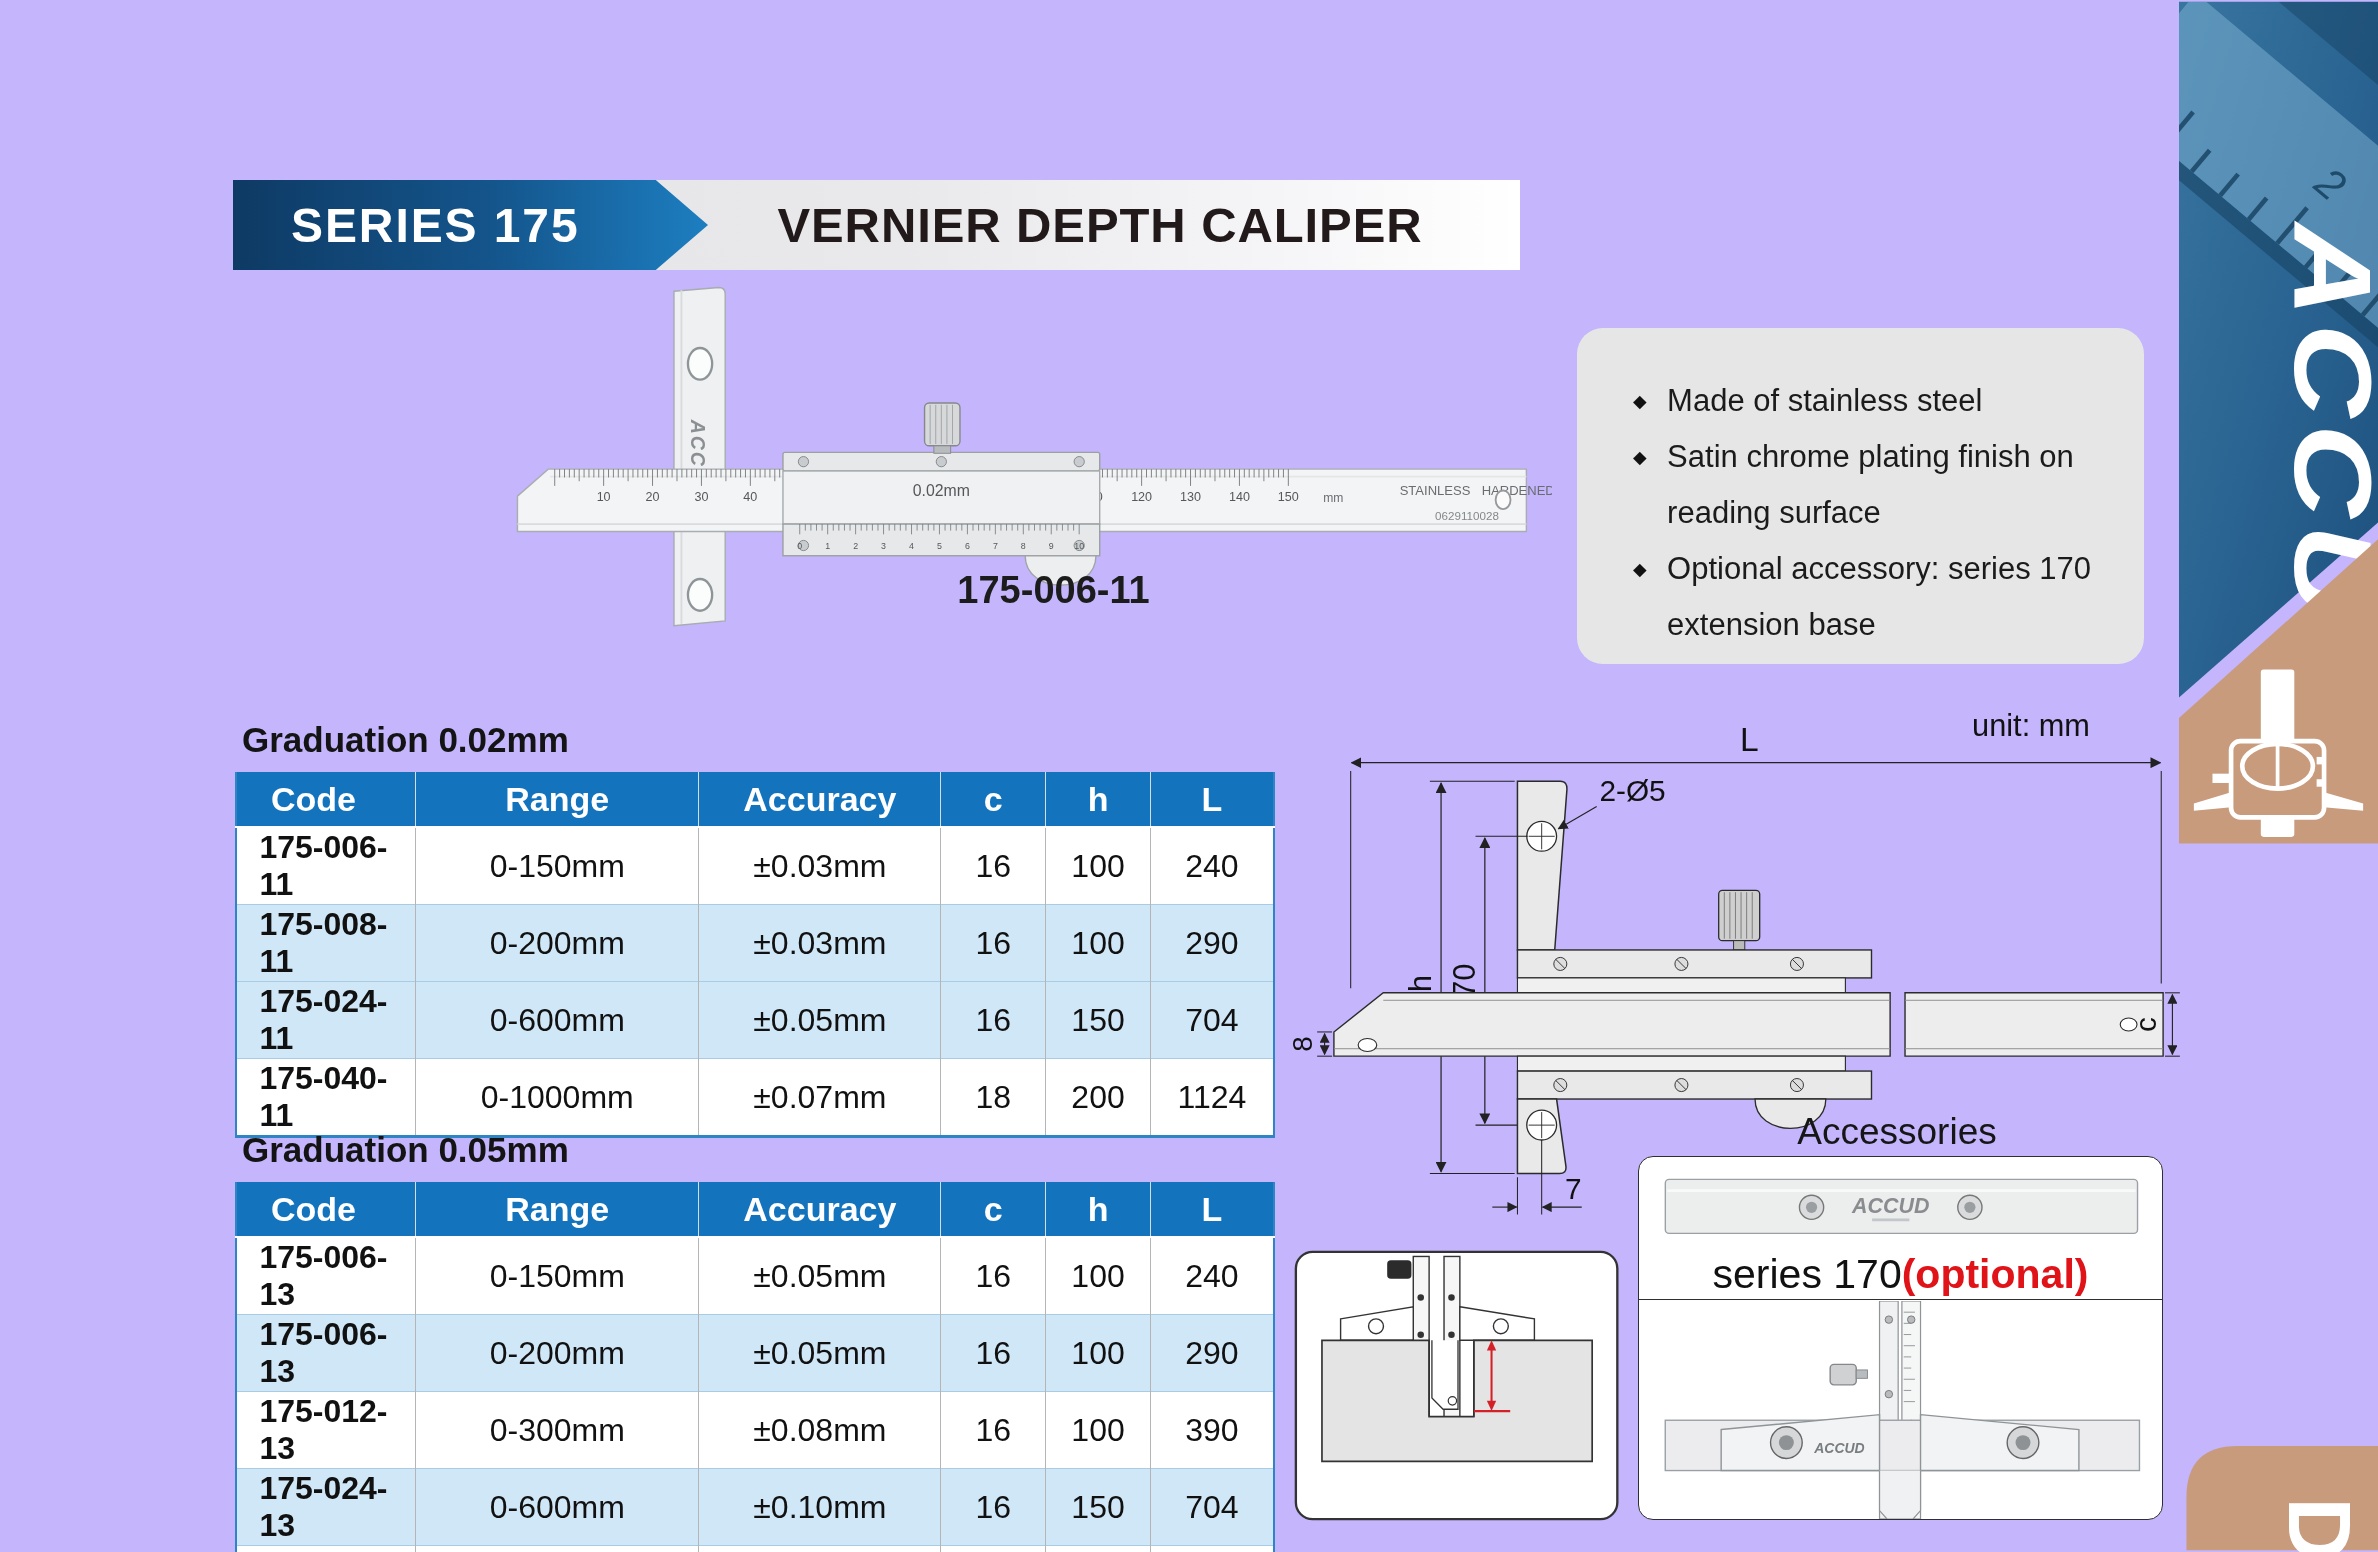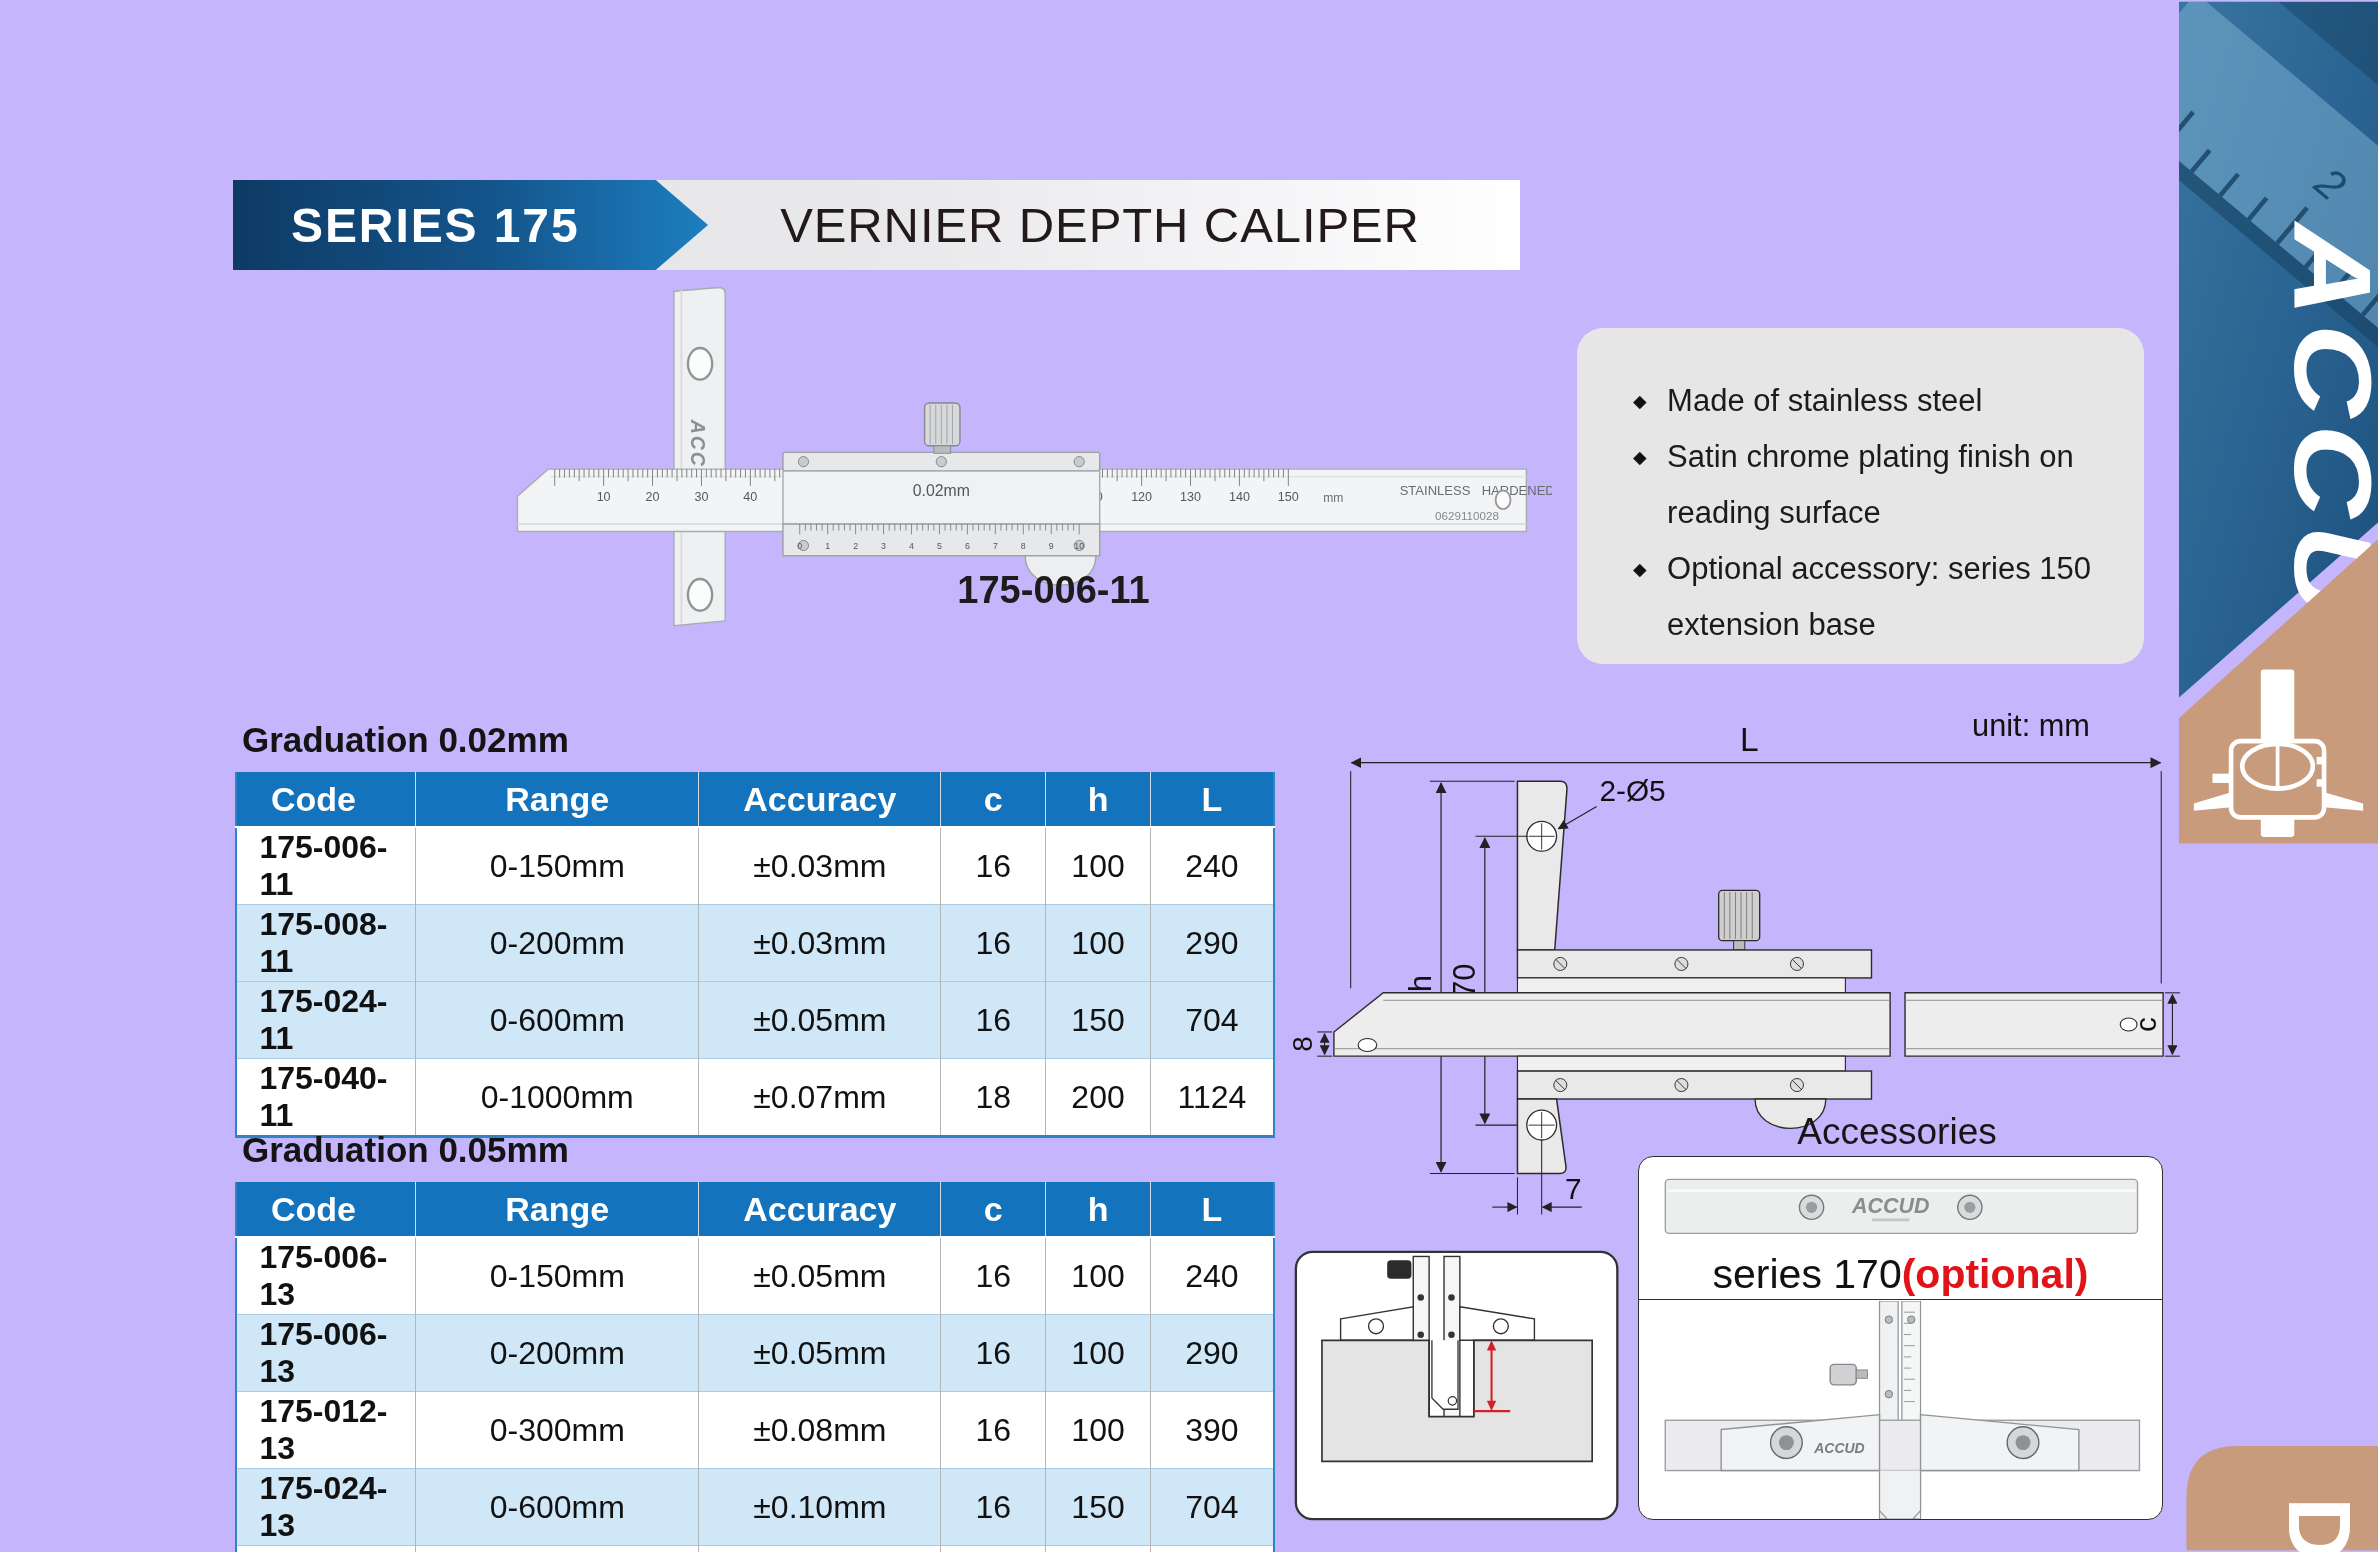--- a/index.html
+++ b/index.html
@@ -9,21 +9,21 @@
 
   
   .gray-band{left:401px;top:180px;width:1119px;height:90px;
     background:linear-gradient(90deg,#e5e5e7 0%,#e9e9eb 45%,#f6f6f8 80%,#ffffff 100%);}
   .banner{left:233px;top:180px;width:475px;height:90px;
     background:linear-gradient(90deg,#0e3a64 0%,#14558c 55%,#1d7ec0 100%);
     clip-path:polygon(0 0,89% 0,100% 50%,89% 100%,0 100%);
     display:flex;align-items:center;}
   .banner span{color:#fff;font-weight:bold;font-size:48px;letter-spacing:1.9px;padding-left:58px;}
   .page-title{left:718px;top:180px;width:764px;height:90px;display:flex;align-items:center;justify-content:center;
-    font-size:49px;font-weight:normal;color:#221a1a;letter-spacing:0.9px;}
+    font-size:49px;font-weight:bold;color:#221a1a;letter-spacing:0.9px;}
 
   
   .features{left:1577px;top:328px;width:567px;height:336px;background:#e6e6e7;border-radius:26px;
     padding:45px 26px 0 56px;box-sizing:border-box;}
   .features ul{list-style:none;margin:0;padding:0;}
   .features li{display:flex;font-size:31px;line-height:56px;color:#1b1b1b;}
   .features .bullet{font-size:17.7px;line-height:56px;margin-right:20.5px;color:#111;flex:0 0 auto;}
   .features .ftext{max-width:485px;}
 
   
@@ -345,21 +345,21 @@
         <li>
           <span class="bullet">◆</span>
           <span class="ftext">Made of stainless steel</span>
         </li>
         <li>
           <span class="bullet">◆</span>
           <span class="ftext">Satin chrome plating finish on reading surface</span>
         </li>
         <li>
           <span class="bullet">◆</span>
-          <span class="ftext">Optional accessory: series 150 extension base</span>
+          <span class="ftext">Optional accessory: series 170 extension base</span>
         </li>
       </ul>
   </div>
 
   <div class="abs grad-heading" style="left:242px;top:720px;">Graduation 0.02mm</div>
   <table class="spec abs" style="left:235px;top:772px;">
     <colgroup>
         <col class="col-code">
         <col class="col-range">
         <col class="col-acc">

